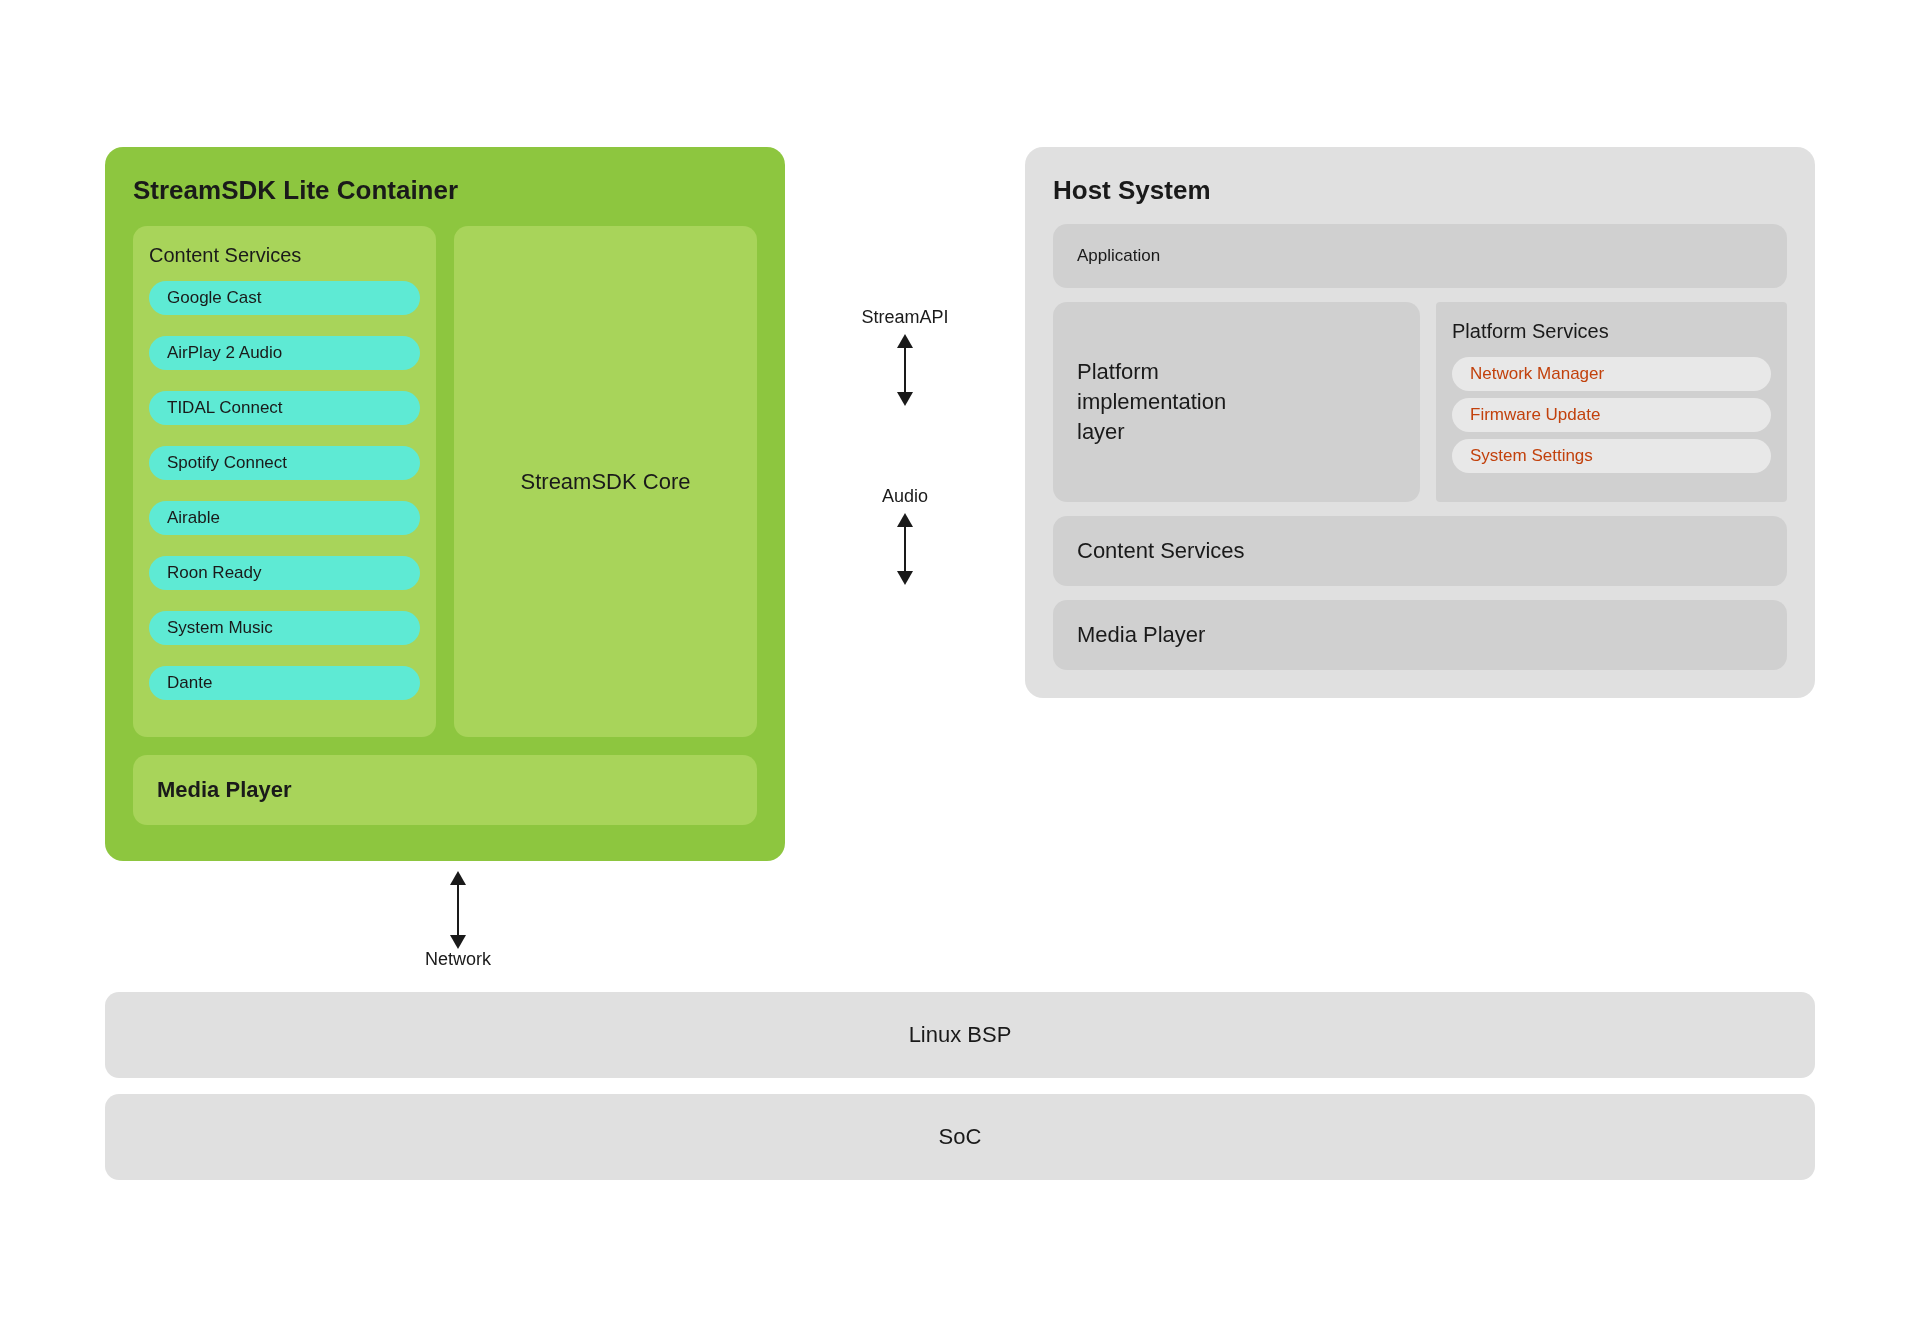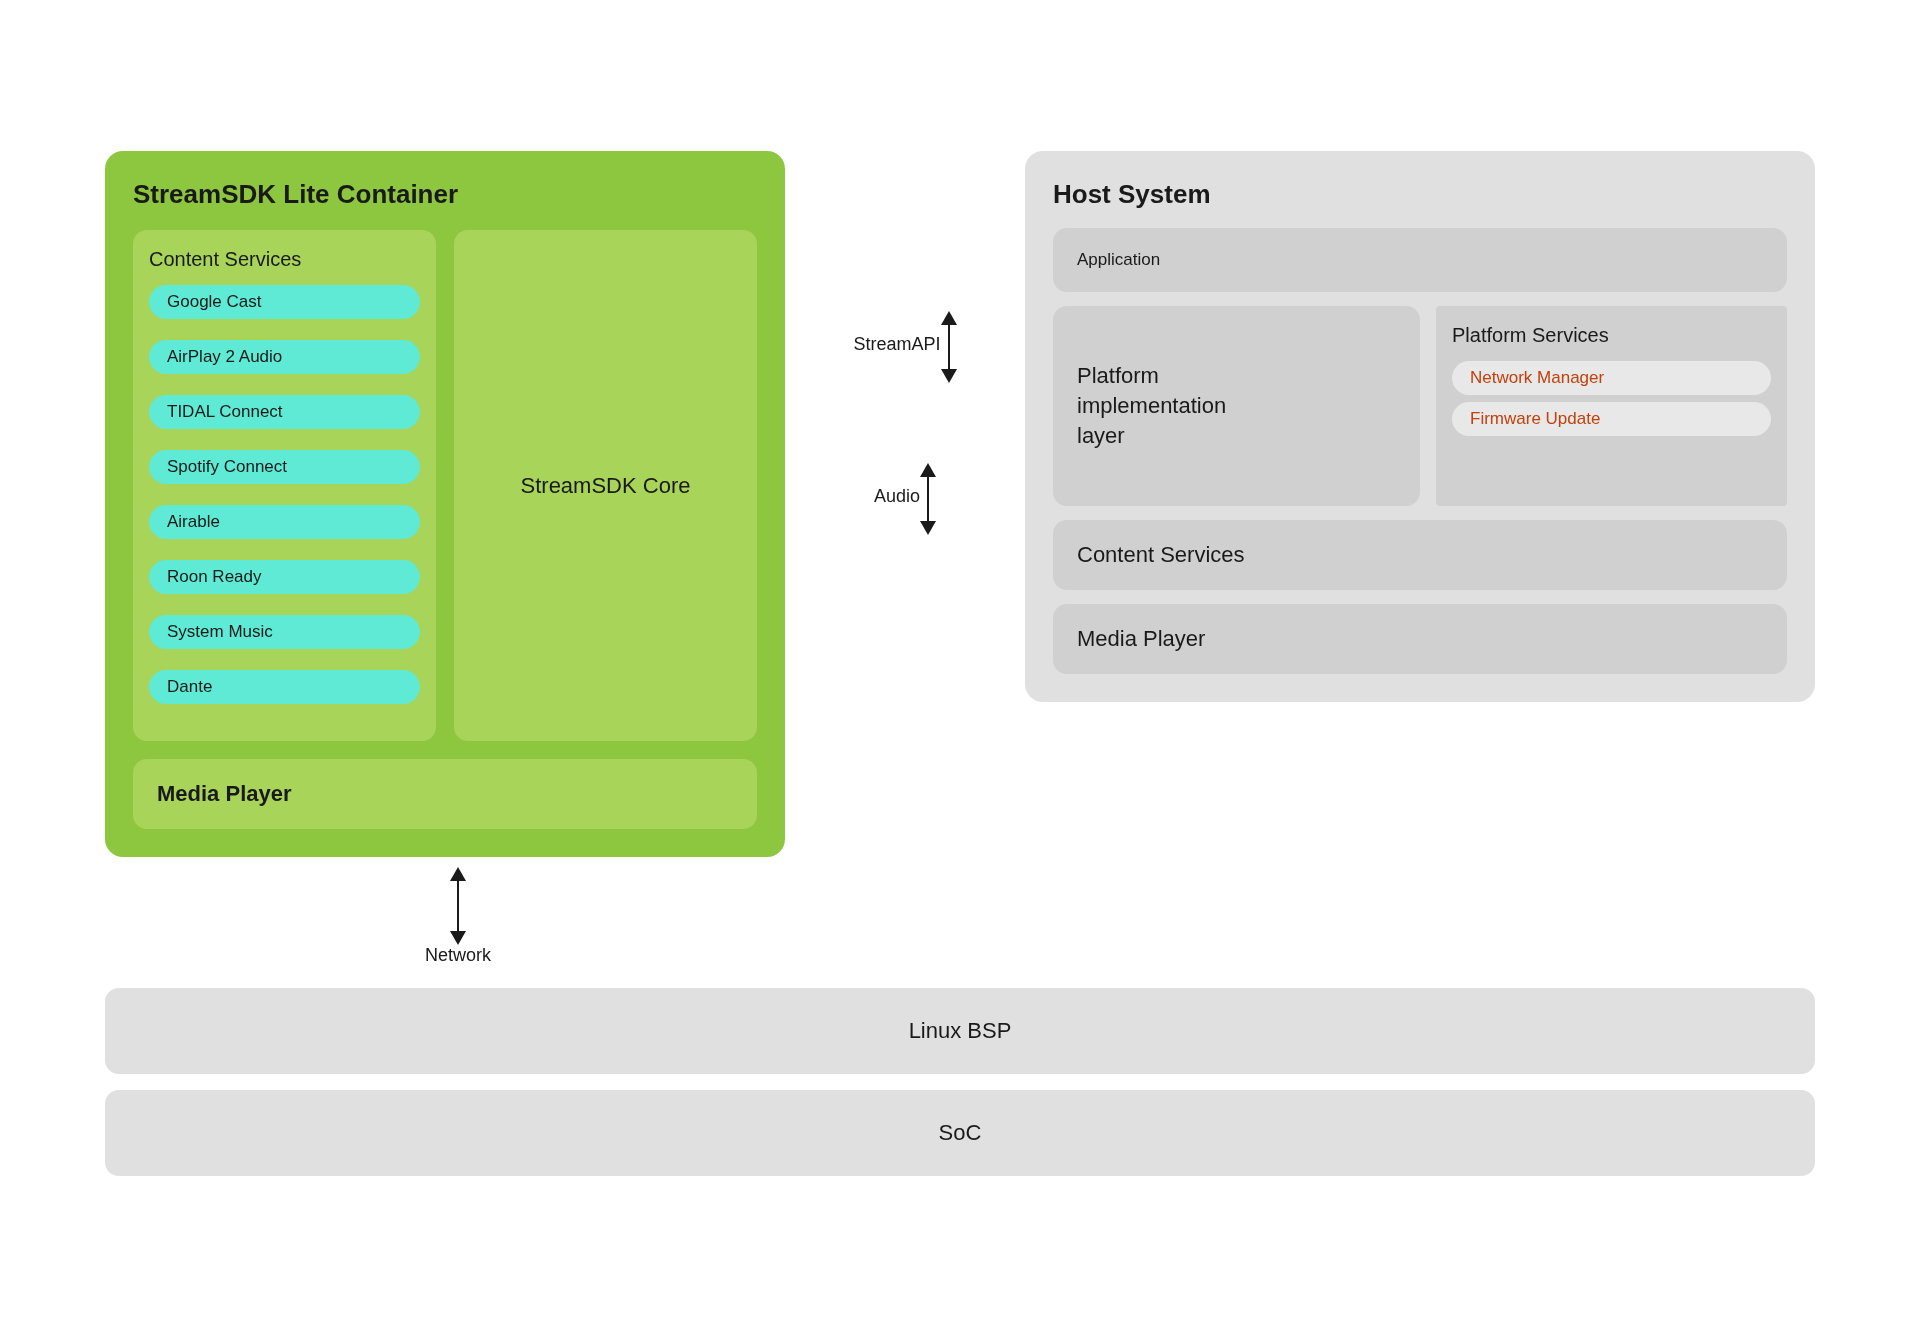--- a/index.html
+++ b/index.html
@@ -20,21 +20,21 @@
       display: flex;
       gap: 60px;
       align-items: flex-start;
       margin-bottom: 0;
     }
 
     
     .streamsdk-container {
       background: #8dc63f;
       border-radius: 18px;
-      padding: 28px 28px 28px 28px;
+      padding: 28px 28px 36px 28px;
       width: 680px;
       flex-shrink: 0;
     }
     .streamsdk-container-title {
       font-size: 26px;
       font-weight: 800;
       color: #1a1a1a;
       margin-bottom: 20px;
     }
     .streamsdk-inner {
@@ -94,21 +94,21 @@
       flex-direction: column;
       align-items: center;
       justify-content: center;
       gap: 0;
       padding-top: 160px;
       width: 120px;
       flex-shrink: 0;
     }
     .arrow-group {
       display: flex;
-      flex-direction: row;
+      flex-direction: column;
       align-items: center;
       margin-bottom: 80px;
     }
     .arrow-label {
       font-size: 18px;
       color: #1a1a1a;
       margin-bottom: 6px;
       white-space: nowrap;
     }
     .arrow-bidirectional {
@@ -320,20 +320,21 @@
         <div class="application-label">Application</div>
       </div>
       <div class="platform-row">
         <div class="platform-impl-box">
           <div class="platform-impl-label">Platform<br>implementation<br>layer</div>
         </div>
         <div class="platform-services-box">
           <div class="platform-services-title">Platform Services</div>
           <div class="service-pill-gray">Network Manager</div>
           <div class="service-pill-gray">Firmware Update</div>
+          <div class="service-pill-gray">System Settings</div>
         </div>
       </div>
       <div class="content-services-host-box">
         <div class="content-services-host-label">Content Services</div>
       </div>
       <div class="media-player-host-box">
         <div class="media-player-host-label">Media Player</div>
       </div>
     </div>
   </div>

